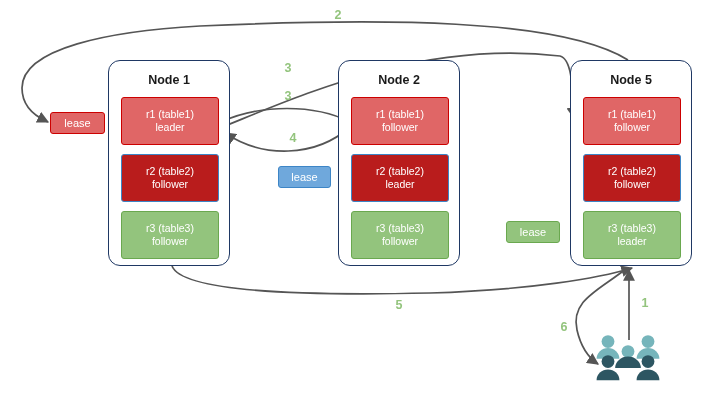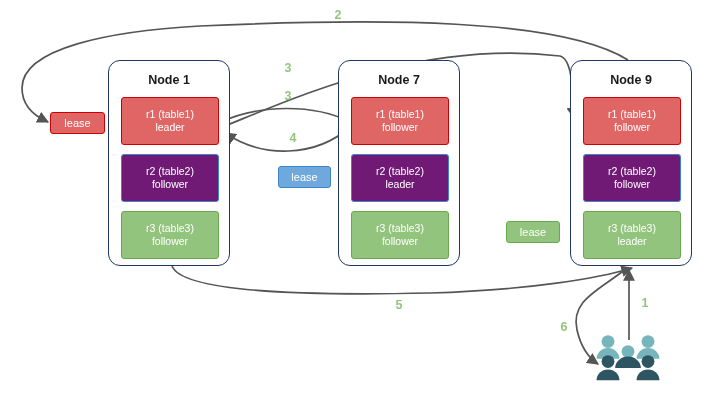--- a/index.html
+++ b/index.html
@@ -3,21 +3,21 @@
 <meta charset="utf-8">
 <style>
   html,body{margin:0;padding:0;background:#ffffff;}
   body{width:704px;height:405px;overflow:hidden;font-family:"Liberation Sans",sans-serif;}
   #canvas{position:relative;width:704px;height:405px;background:#fff;}
   svg.layer{position:absolute;left:0;top:0;width:704px;height:405px;overflow:visible;}
   .node-box{position:absolute;border:1.6px solid #1f3864;border-radius:12px;background:#fff;box-sizing:border-box;}
   .node-title{position:absolute;left:0;right:0;text-align:center;font-size:12.5px;font-weight:bold;color:#1a1a1a;}
   .rep{position:absolute;border-radius:3px;box-sizing:border-box;display:flex;flex-direction:column;align-items:center;justify-content:center;color:#ffffff;font-size:10.5px;line-height:13px;text-align:center;}
   .rep.red{background:#e06666;border:1.6px solid #cc0000;}
-  .rep.blue{background:#701a75;border:1.6px solid #3d85c6;}
+  .rep.blue{background:#b91c1c;border:1.6px solid #3d85c6;}
   .rep.green{background:#93c47d;border:1.6px solid #6aa84f;}
   .lease{position:absolute;border-radius:3px;box-sizing:border-box;display:flex;align-items:center;justify-content:center;color:#ffffff;font-size:11px;}
   .lease.red{background:#e06666;border:1.6px solid #cc0000;}
   .lease.blue{background:#6fa8dc;border:1.6px solid #3d85c6;}
   .lease.green{background:#93c47d;border:1.6px solid #6aa84f;}
   .step{position:absolute;color:#93c47d;font-size:12.5px;font-weight:bold;text-align:center;}
   .users{position:absolute;}
 </style>
 </head>
 <body>
@@ -56,37 +56,37 @@
       <span>r2 (table2)</span>
       <span>follower</span>
     </div>
     <div class="rep green" style="left:12px;top:150px;width:98px;height:48px;">
       <span>r3 (table3)</span>
       <span>follower</span>
     </div>
   </div>
 
   <div class="node-box" style="left:338px;top:60px;width:122px;height:206px;">
-    <div class="node-title" style="top:12px;">Node 7</div>
+    <div class="node-title" style="top:12px;">Node 2</div>
     <div class="rep red" style="left:12px;top:36px;width:98px;height:48px;">
       <span>r1 (table1)</span>
       <span>follower</span>
     </div>
     <div class="rep blue" style="left:12px;top:93px;width:98px;height:48px;">
       <span>r2 (table2)</span>
       <span>leader</span>
     </div>
     <div class="rep green" style="left:12px;top:150px;width:98px;height:48px;">
       <span>r3 (table3)</span>
       <span>follower</span>
     </div>
   </div>
 
   <div class="node-box" style="left:570px;top:60px;width:122px;height:206px;">
-    <div class="node-title" style="top:12px;">Node 9</div>
+    <div class="node-title" style="top:12px;">Node 5</div>
     <div class="rep red" style="left:12px;top:36px;width:98px;height:48px;">
       <span>r1 (table1)</span>
       <span>follower</span>
     </div>
     <div class="rep blue" style="left:12px;top:93px;width:98px;height:48px;">
       <span>r2 (table2)</span>
       <span>follower</span>
     </div>
     <div class="rep green" style="left:12px;top:150px;width:98px;height:48px;">
       <span>r3 (table3)</span>

